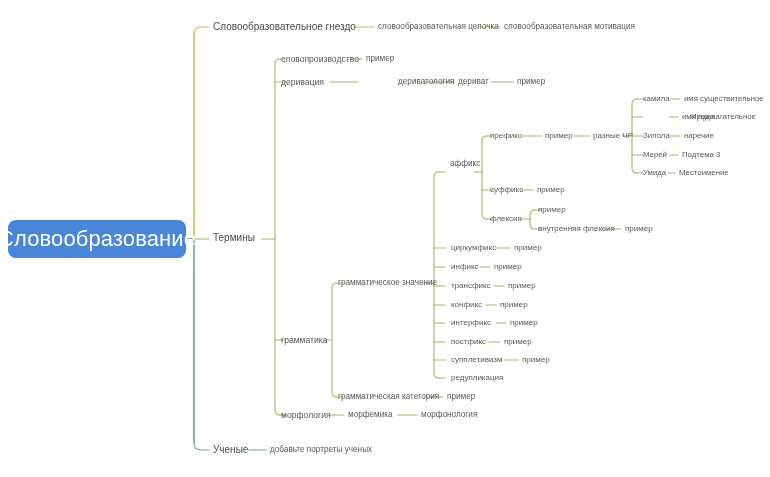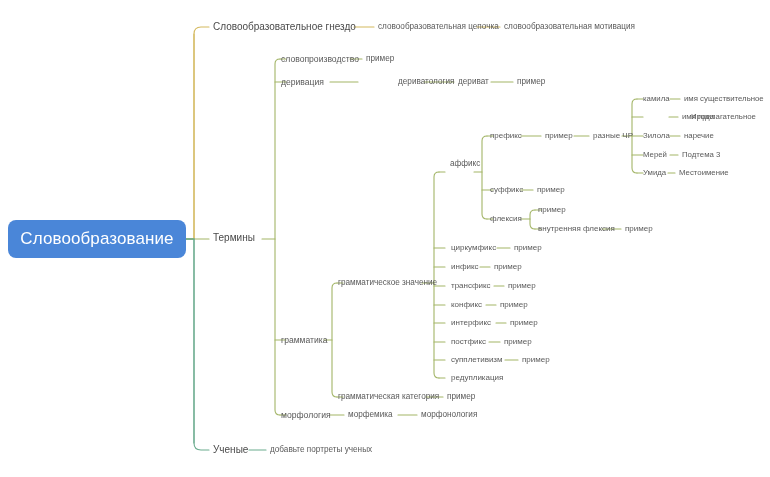--- a/index.html
+++ b/index.html
@@ -49,21 +49,21 @@
   .node.lvl5 {
     font-size: 7.8px;
   }
   #root-node {
     position: absolute;
     display: flex;
     align-items: center;
     justify-content: center;
     border-radius: 8px;
     color: #ffffff;
-    font-size: 17px;
+    font-size: 22px;
     letter-spacing: 0.1px;
     box-sizing: border-box;
     padding: 0 14px;
   }
 </style>
 </head>
 <body>
 
 <div id="canvas" style="width: 770px; height: 477px; background: rgb(255, 255, 255);">
   <svg id="links" viewBox="0 0 770 477" xmlns="http://www.w3.org/2000/svg">

